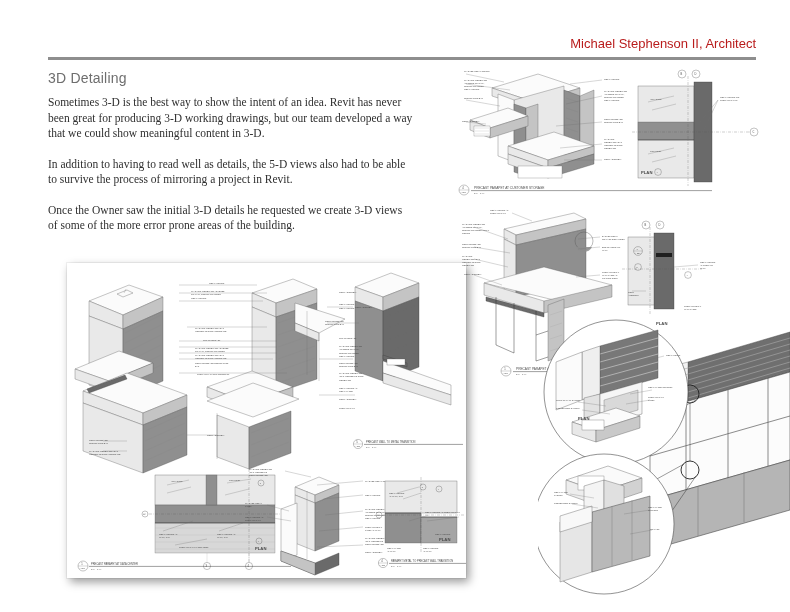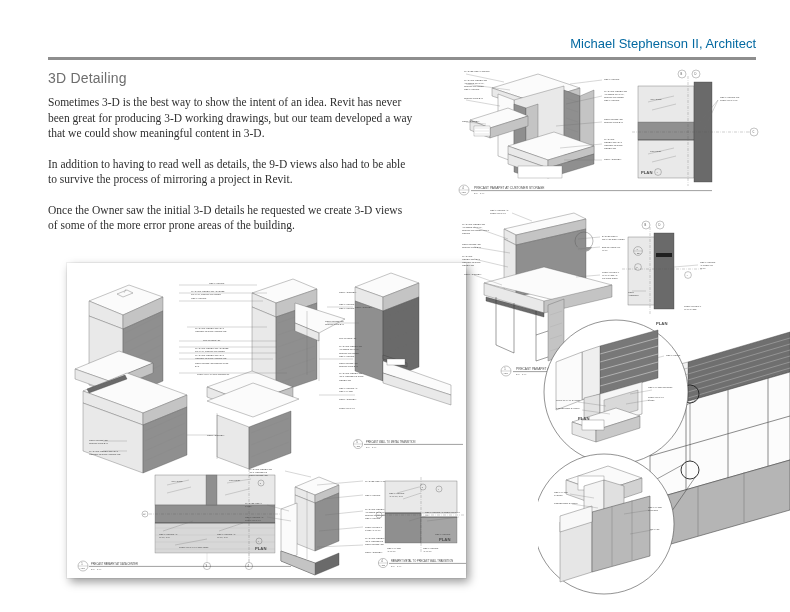--- a/index.html
+++ b/index.html
@@ -15,21 +15,21 @@
   
   .hdr{position:absolute;left:48px;top:22px;width:708px;height:40px;}
   .hdr-title{
     position:absolute;left:0;top:0;
     font-size:30px;line-height:34px;
     color:#9c2a23;font-weight:400;
     letter-spacing:.2px;white-space:nowrap;
   }
   .hdr-author{
     position:absolute;right:0;top:14px;
-    font-size:13px;color:#0369a1;white-space:nowrap;
+    font-size:13px;color:#b91c1c;white-space:nowrap;
   }
   .hdr-rule{
     position:absolute;left:48px;top:57px;width:708px;height:3px;
     background:#8e8e8e;
   }
 
   
   .subtitle{
     position:absolute;left:48px;top:70px;
     font-size:14px;color:#6e6e6e;letter-spacing:.2px;text-align:center;
@@ -82,21 +82,21 @@
 
   <div class="hdr">
     <div class="hdr-author">Michael Stephenson II, Architect</div>
   </div>
   <div class="hdr-rule"></div>
 
   <div class="subtitle">3D Detailing</div>
 
   <div class="body-col">
     <p class="para">Sometimes 3-D is the best way to show the intent of an idea. Revit has never been great for producing 3-D working drawings, but our team developed a way that we could show meaningful content in 3-D.</p>
-    <p class="para">In addition to having to read well as details, the 9-D views also had to be able to survive the process of mirroring a project in Revit.</p>
+    <p class="para">In addition to having to read well as details, the 5-D views also had to be able to survive the process of mirroring a project in Revit.</p>
     <p class="para">Once the Owner saw the initial 3-D details he requested we create 3-D views of some of the more error prone areas of the building.</p>
   </div>
 
   <div class="sheet">
     <svg class="sheet-svg" viewBox="0 0 399 315" preserveAspectRatio="none">
       <rect x="0" y="0" width="399" height="315" fill="#ffffff"></rect>
 
       <g>
 
         <polygon class="f-wh" points="22,38 62,22 96,34 56,52"></polygon>

